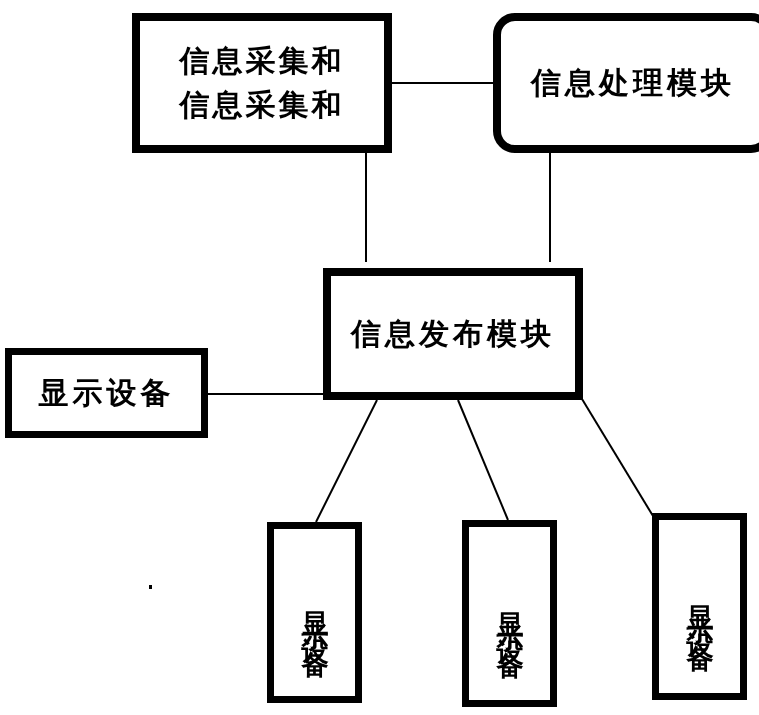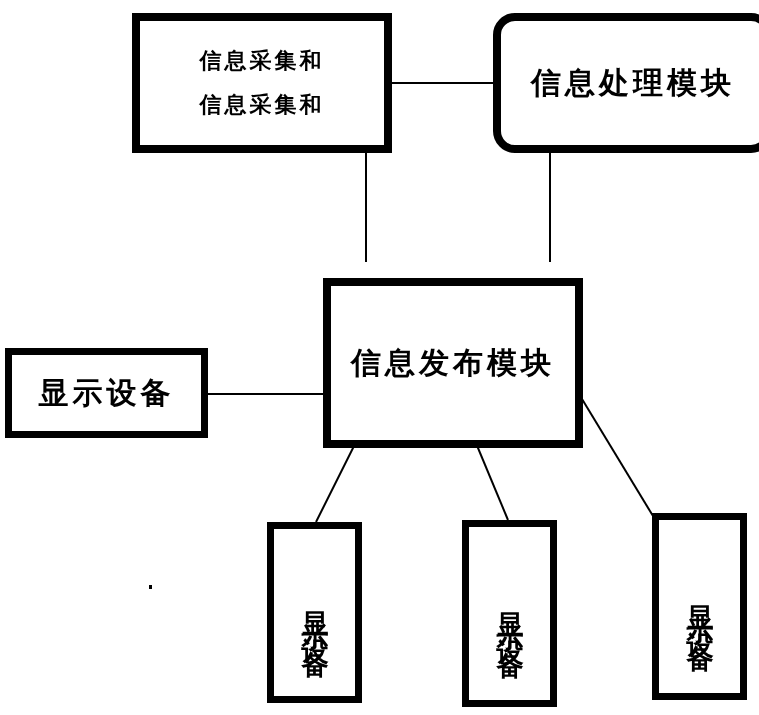--- a/index.html
+++ b/index.html
@@ -34,28 +34,28 @@
     color: #000000;
     display: flex;
     flex-direction: column;
     align-items: center;
     justify-content: center;
     font-weight: bold;
     text-align: center;
   }
   .box-collect   { left: 132px; top: 13px;  width: 260px; height: 140px; }
   .box-process   { left: 493px; top: 13px;  width: 280px; height: 140px; border-radius: 22px; }
-  .box-publish   { left: 323px; top: 278px; width: 260px; height: 170px; text-align: right; }
+  .box-publish   { left: 323px; top: 268px; width: 260px; height: 132px; text-align: right; }
   .box-disp-left { left: 5px;   top: 348px; width: 203px; height: 90px; border-width: 7px; }
   .box-disp-b1   { left: 267px; top: 522px; width: 95px;  height: 181px; border-width: 7px; }
   .box-disp-b2   { left: 462px; top: 520px; width: 95px;  height: 187px; border-width: 7px; }
   .box-disp-b3   { left: 652px; top: 513px; width: 95px;  height: 187px; border-width: 7px; }
 
   .label-2line {
-    font-size: 22px;
+    font-size: 30px;
     line-height: 44px;
     letter-spacing: 3px;
     white-space: nowrap;
   }
   .label-1line {
     font-size: 30px;
     line-height: 34px;
     letter-spacing: 4px;
     white-space: nowrap;
   }

